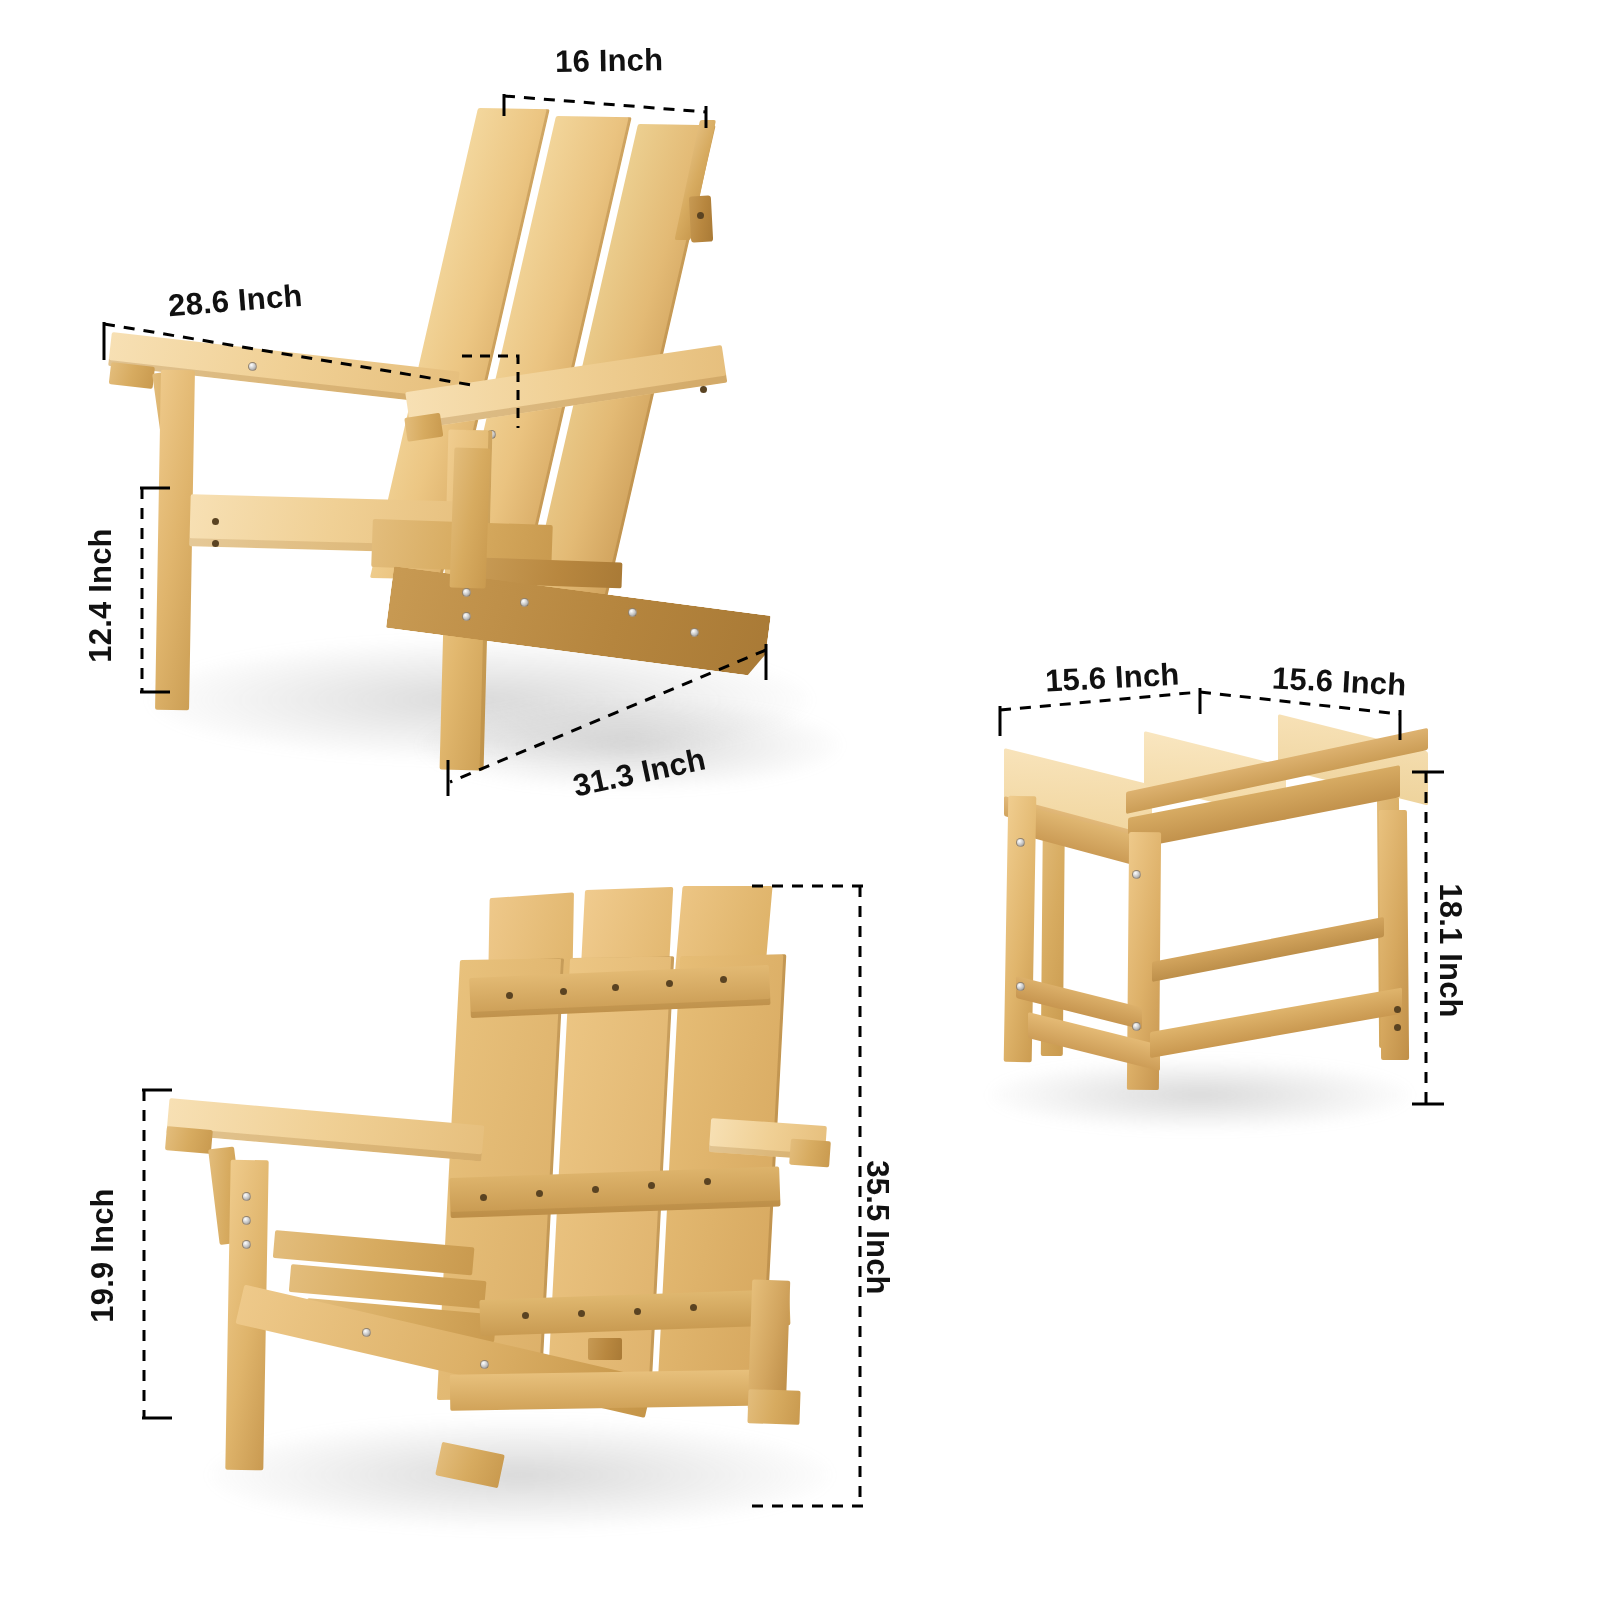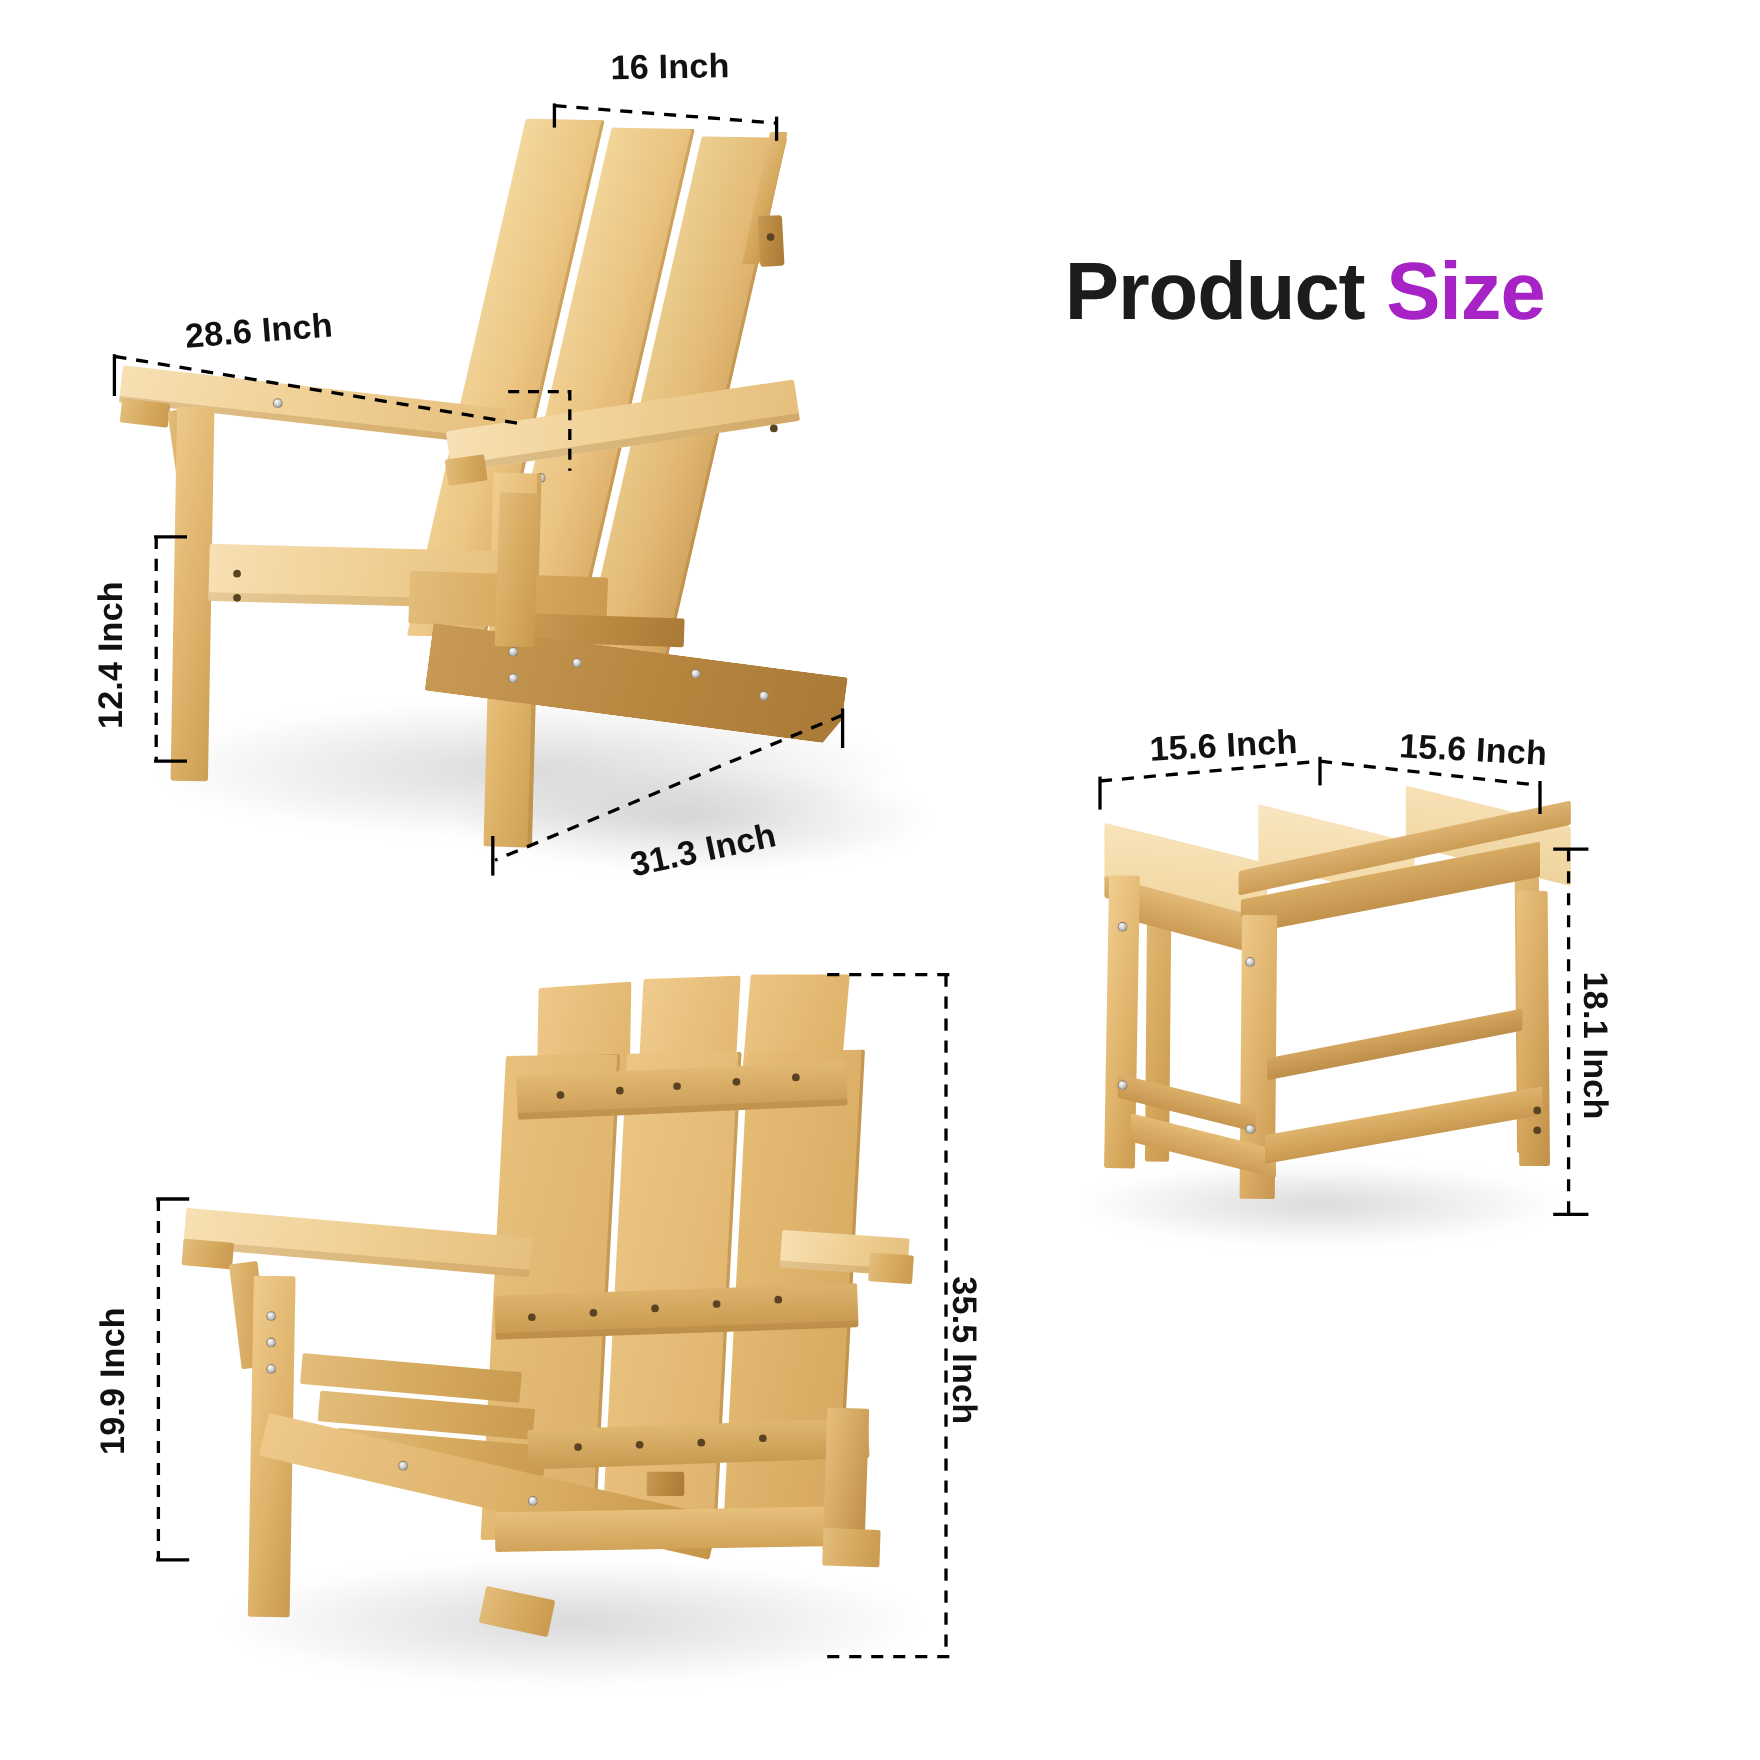--- a/index.html
+++ b/index.html
@@ -83,23 +83,20 @@
   }
 
   
   .scene { position: absolute; }
 </style>
 </head>
 <body>
 
 <div id="stage">
 
-  <div class="title">
-    <span class="t-dark">Product </span><span class="t-accent">Size</span>
-  </div>
 
   <div class="scene" style="left:0px; top:0px; width:820px; height:820px;">
 
     <div class="shadow" style="left:150px; top:640px; width:660px; height:120px;"></div>
     <div class="shadow" style="left:420px; top:700px; width:420px; height:90px;"></div>
 
     <div class="wood" style="left:478px; top:108px; width:72px; height:470px;
                 transform: skewX(-12deg) rotate(1deg); transform-origin: top left;
                 background: linear-gradient(95deg,#f3d79d 0%,#ecc683 55%,#dcb06a 100%);
                 box-shadow: inset -3px 0 0 rgba(160,115,50,.35);"></div>

